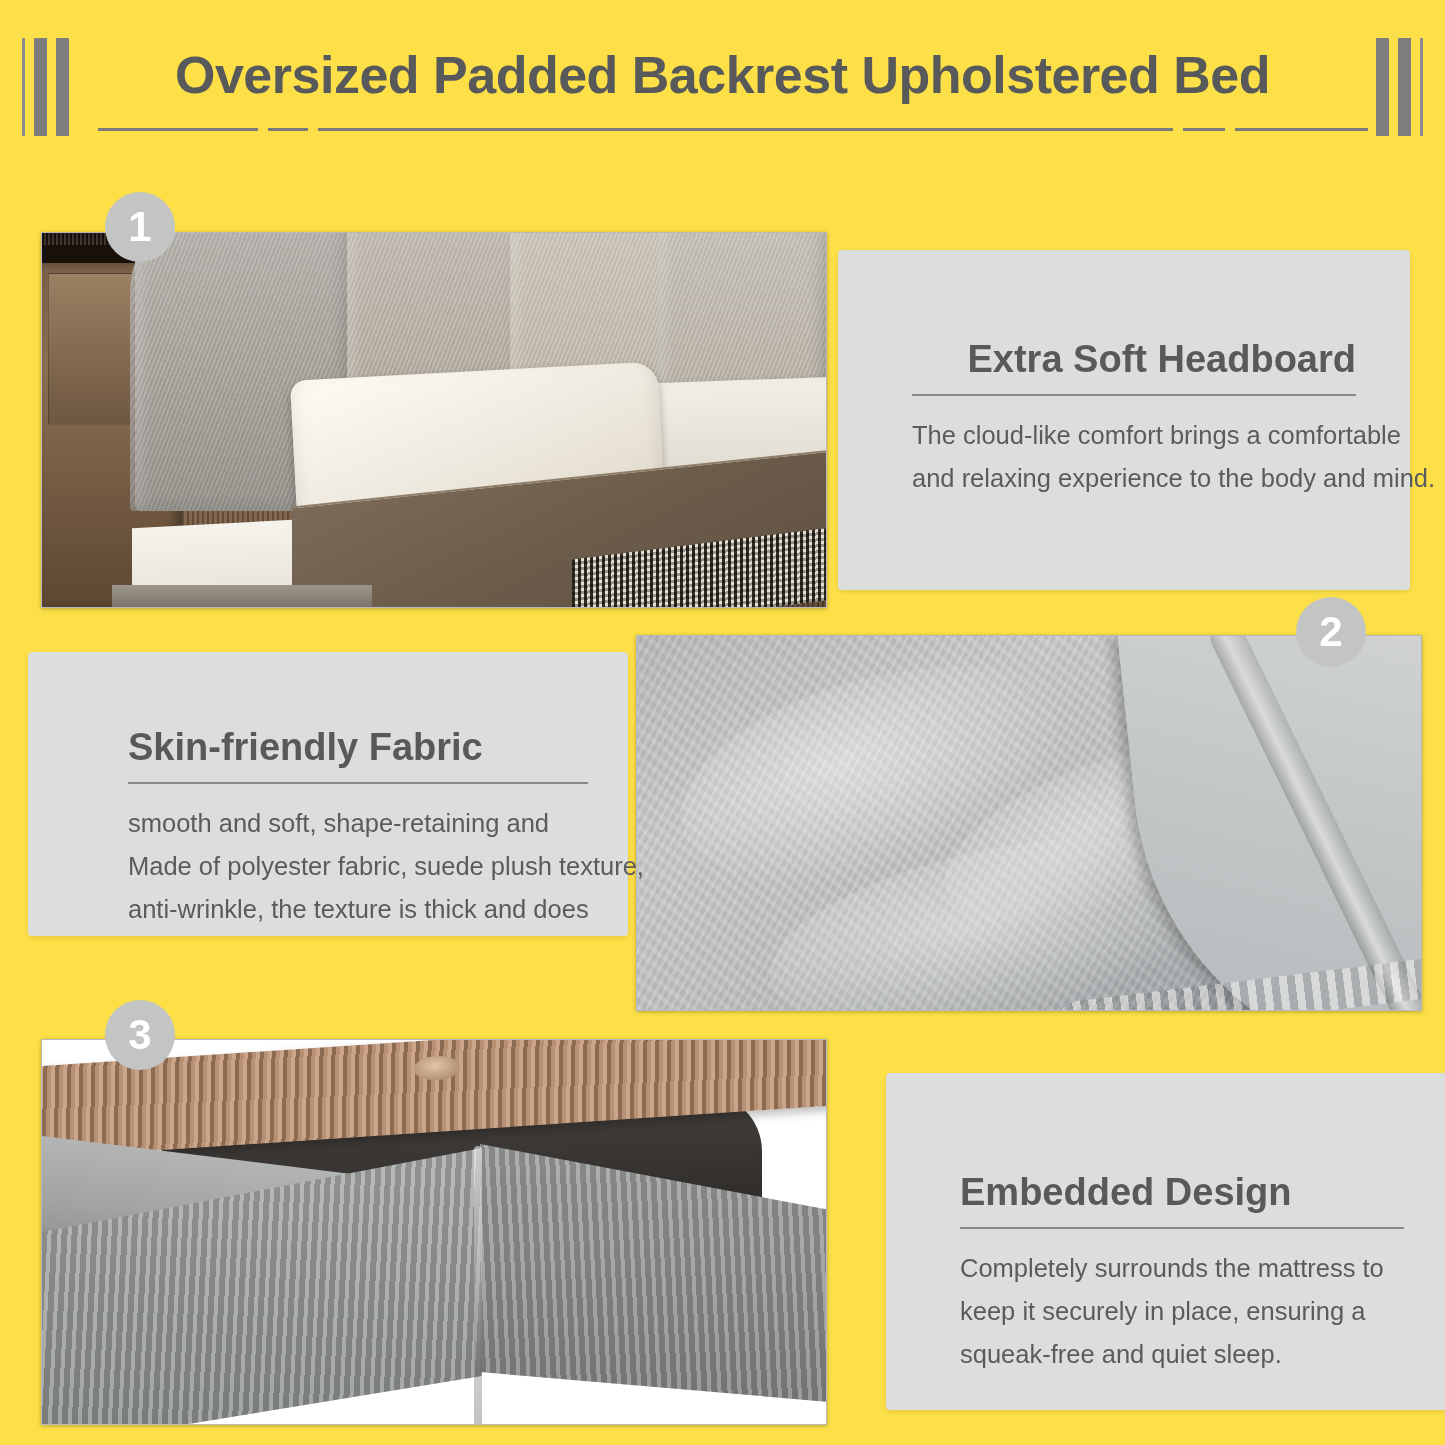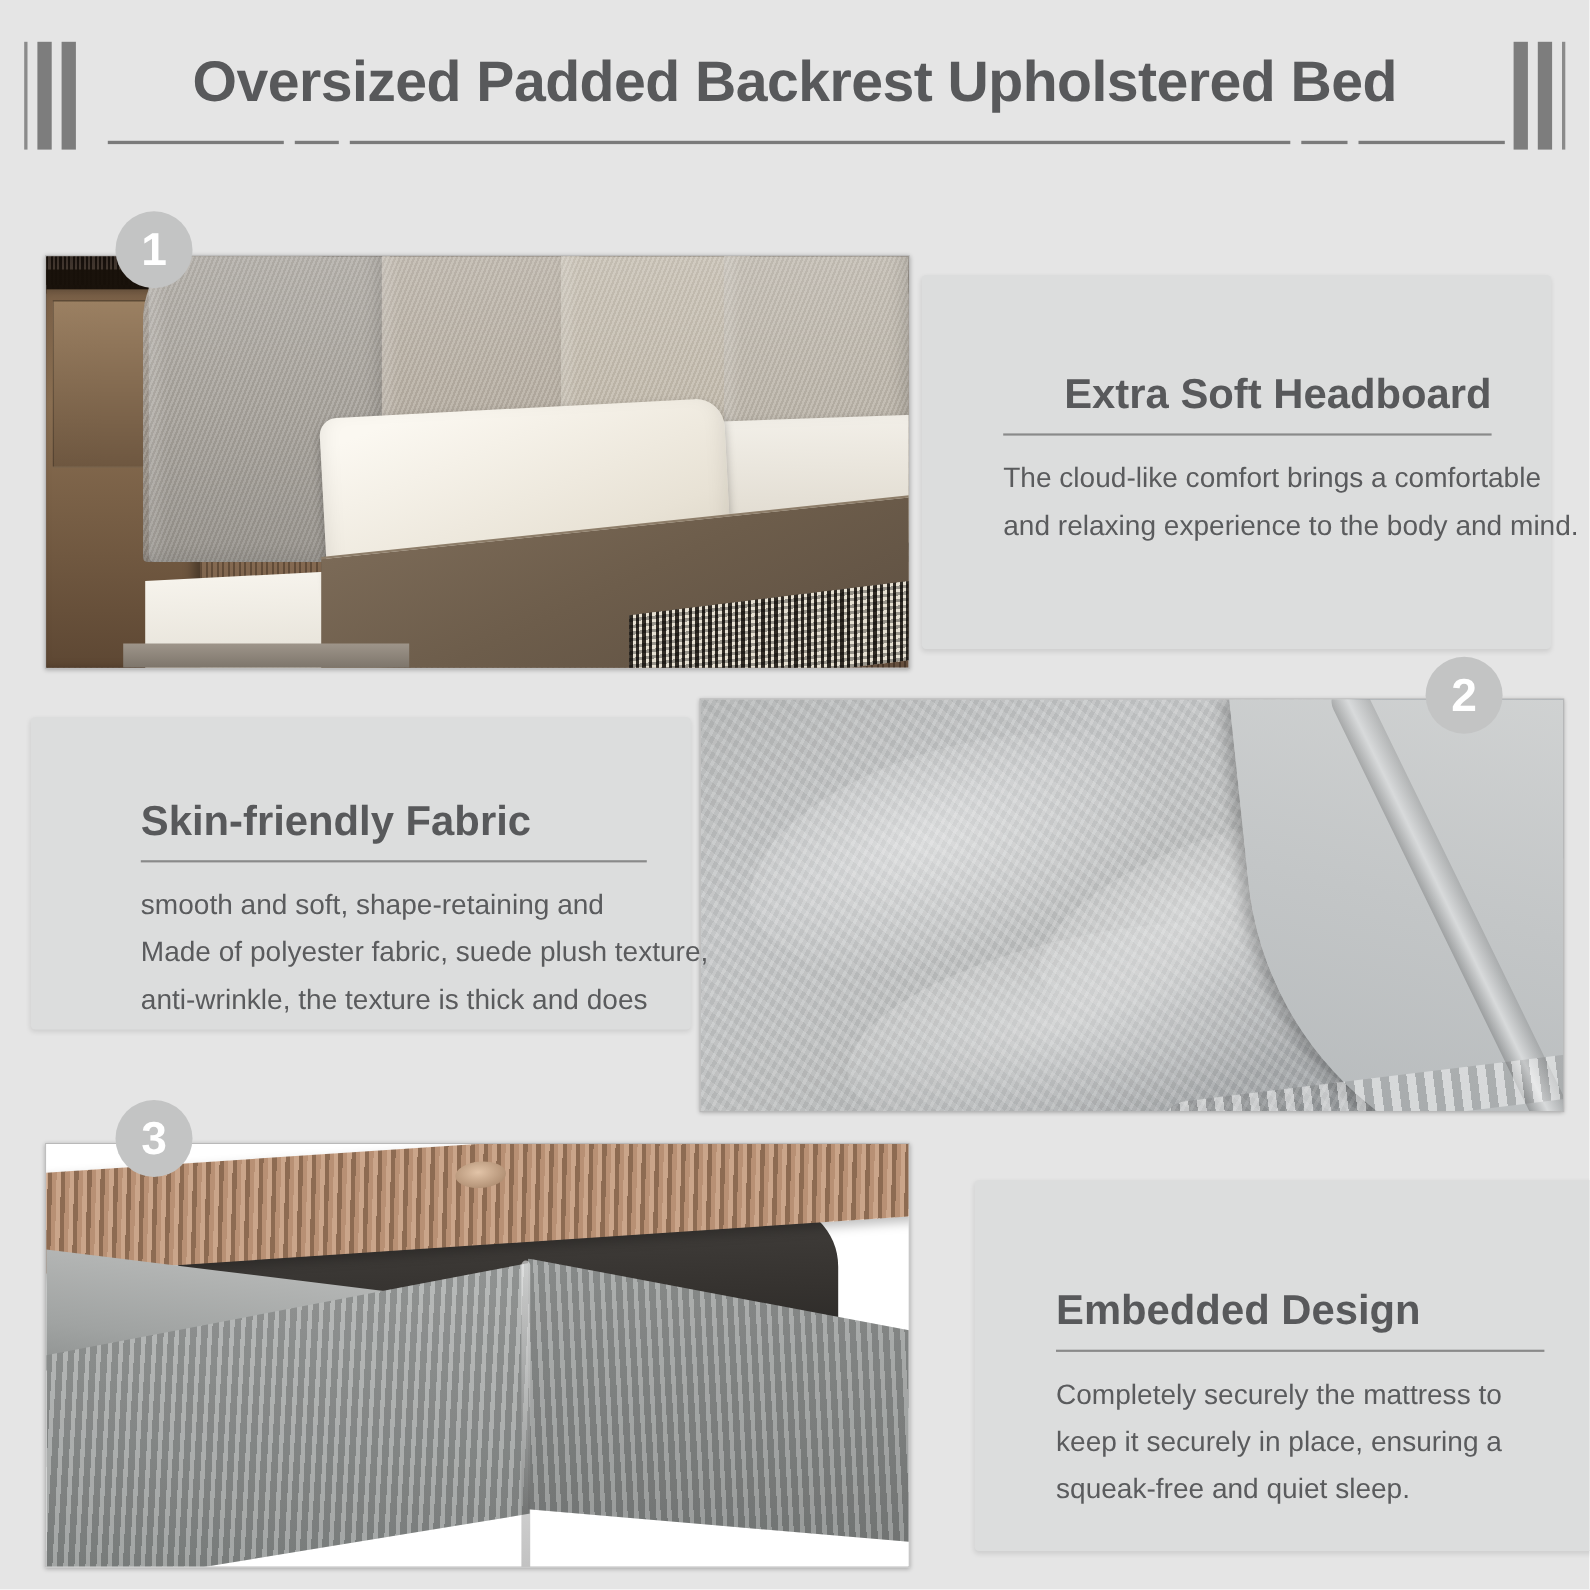--- a/index.html
+++ b/index.html
@@ -9,21 +9,21 @@
     height: 1445px;
     background: #ffffff;
     font-family: "Liberation Sans", sans-serif;
     overflow: hidden;
   }
 
   .page {
     position: relative;
     width: 1445px;
     height: 1445px;
-    background: #e5e5e5;
+    background: #fde047;
   }
 
   
   .header {
     position: absolute;
     left: 0; top: 0;
     width: 1445px;
     height: 150px;
   }
 
@@ -429,20 +429,20 @@
 
   </div>
 
   <div class="badge" style="left:105px; top:1000px;">3</div>
 
   <div class="panel" id="panel3">
     <div class="panel-inner" style="top:96px;">
       <div class="panel-title">Embedded Design</div>
       <div class="panel-rule"></div>
       <div class="panel-body">
-        <div>Completely securely the mattress to</div>
+        <div>Completely surrounds the mattress to</div>
         <div>keep it securely in place, ensuring a</div>
         <div>squeak-free and quiet sleep.</div>
       </div>
     </div>
   </div>
 
 </div>
 
 </body></html>

